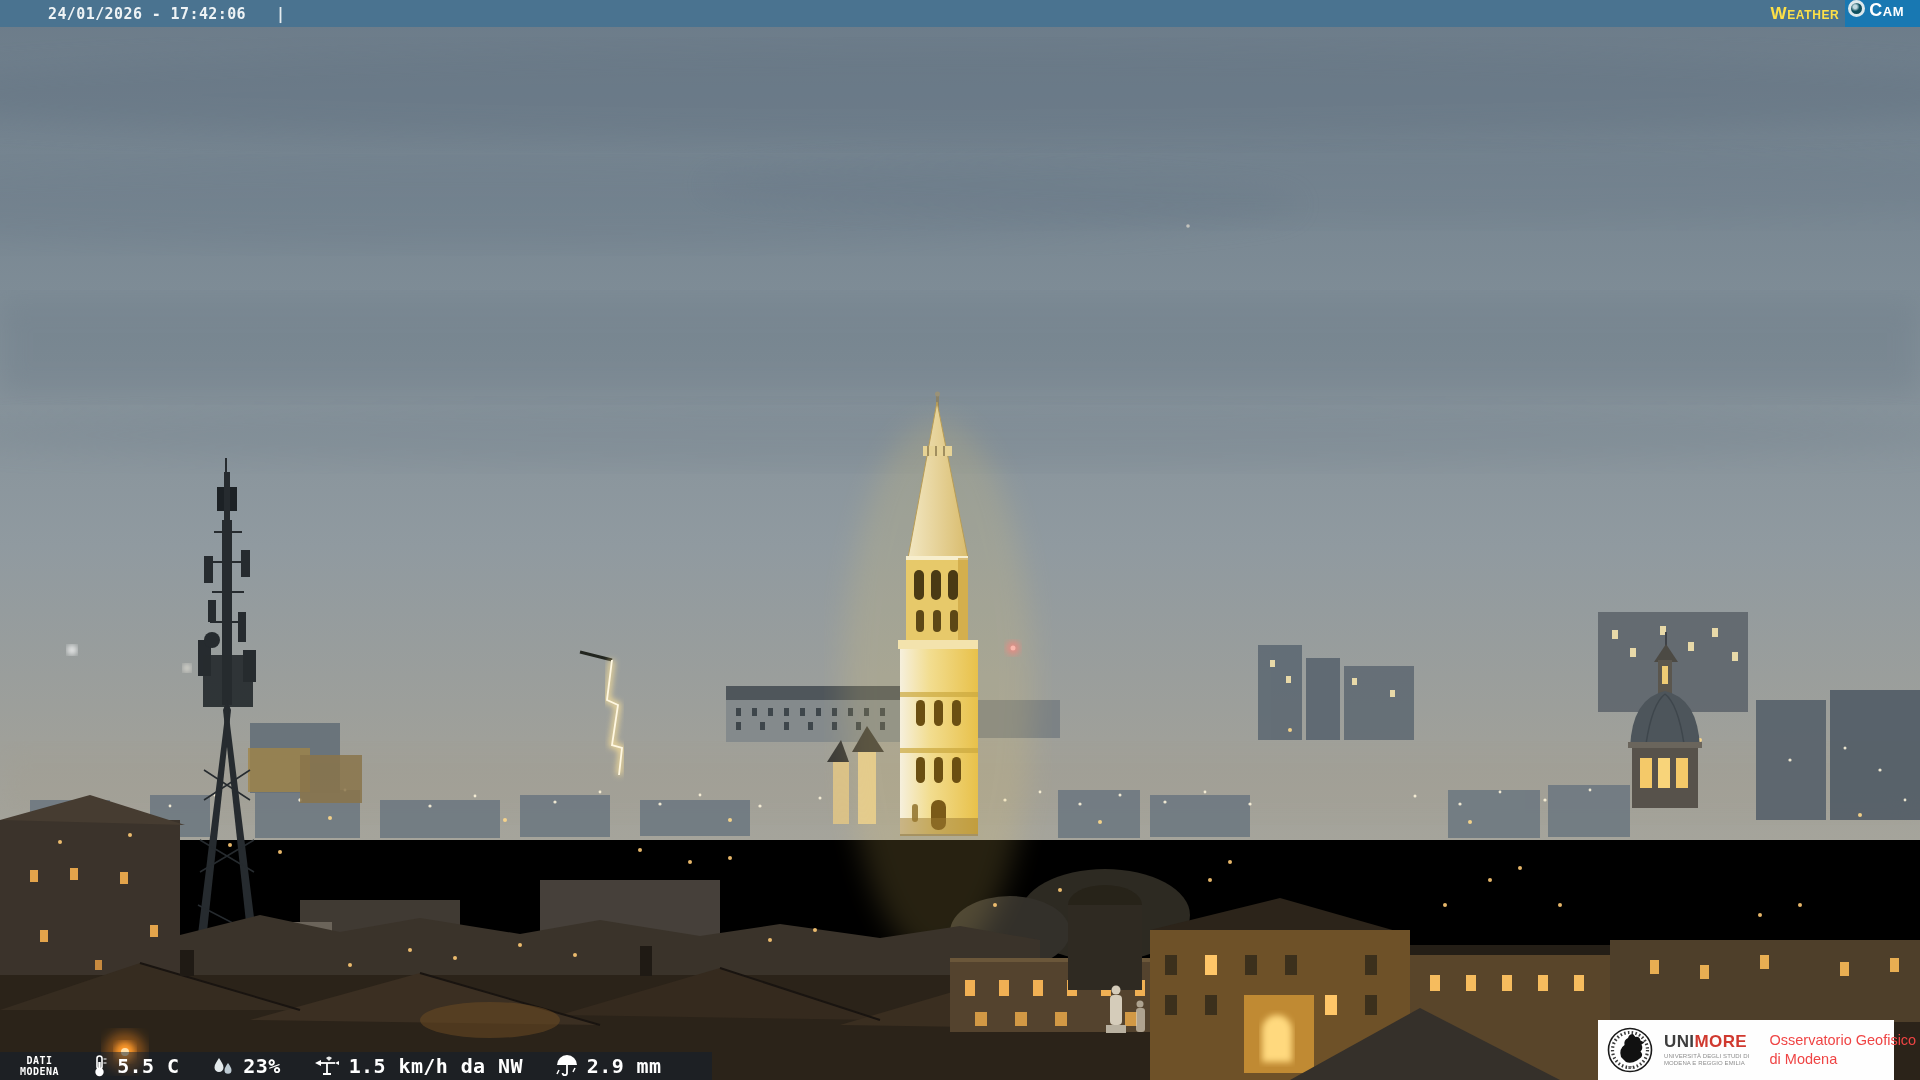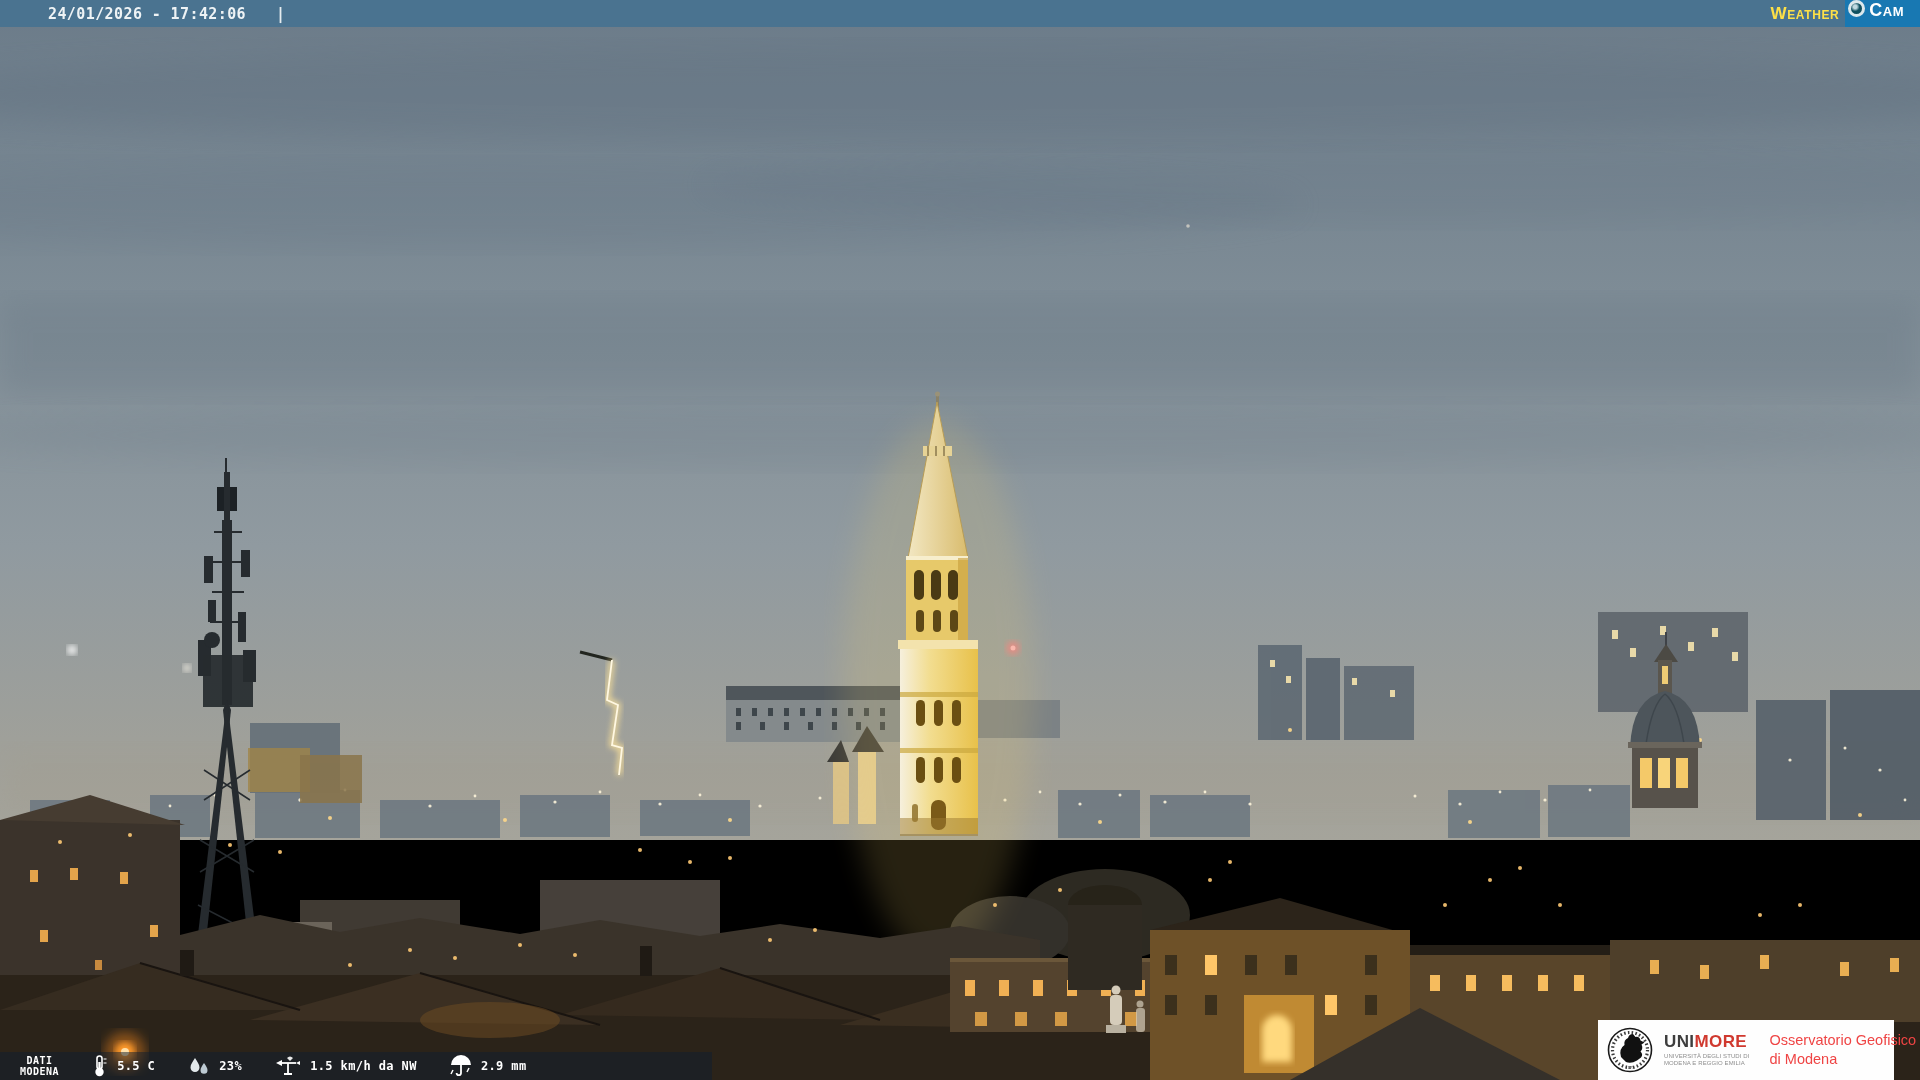--- a/index.html
+++ b/index.html
@@ -22,21 +22,21 @@
            border:3px solid #dce8ec;background:radial-gradient(circle at 38% 35%, #bfd9e0 0 18%, #11505f 45%);}
   .wc-cam{color:#fff;font-weight:bold;font-size:13px;letter-spacing:.5px;}
   .wc-cam .initial{font-size:18px;}
 
   
   .weather-bar{position:absolute;left:0;top:1052px;width:712px;height:28px;
                background:rgba(18,30,46,.52);display:flex;align-items:center;color:#fff;z-index:5;}
   .dati-label{font-family:"DejaVu Sans Mono",monospace;font-weight:bold;font-size:10px;
               line-height:1.15;text-align:center;letter-spacing:.5px;margin:0 30px 0 20px;}
   .w-item{display:flex;align-items:center;gap:8px;margin-right:32px;
-          font-family:"DejaVu Sans Mono",monospace;font-weight:bold;font-size:12px;letter-spacing:.4px;}
+          font-family:"DejaVu Sans Mono",monospace;font-weight:bold;font-size:20px;letter-spacing:.4px;}
   .w-item svg{display:block;}
 
   
   .brand-box{position:absolute;left:1598px;top:1020px;width:296px;height:60px;background:#fefefe;
              display:flex;align-items:center;z-index:5;}
   .seal{margin-left:9px;flex:0 0 auto;}
   .uni-block{margin-left:11px;flex:0 0 auto;}
   .uni-word{font-weight:bold;font-size:17px;letter-spacing:.4px;color:#3e3e3e;line-height:1;}
   .uni-word .more{color:#d0392f;}
   .uni-sub{font-size:6px;color:#8d8d8d;line-height:1.25;margin-top:3px;letter-spacing:.1px;white-space:nowrap;}

